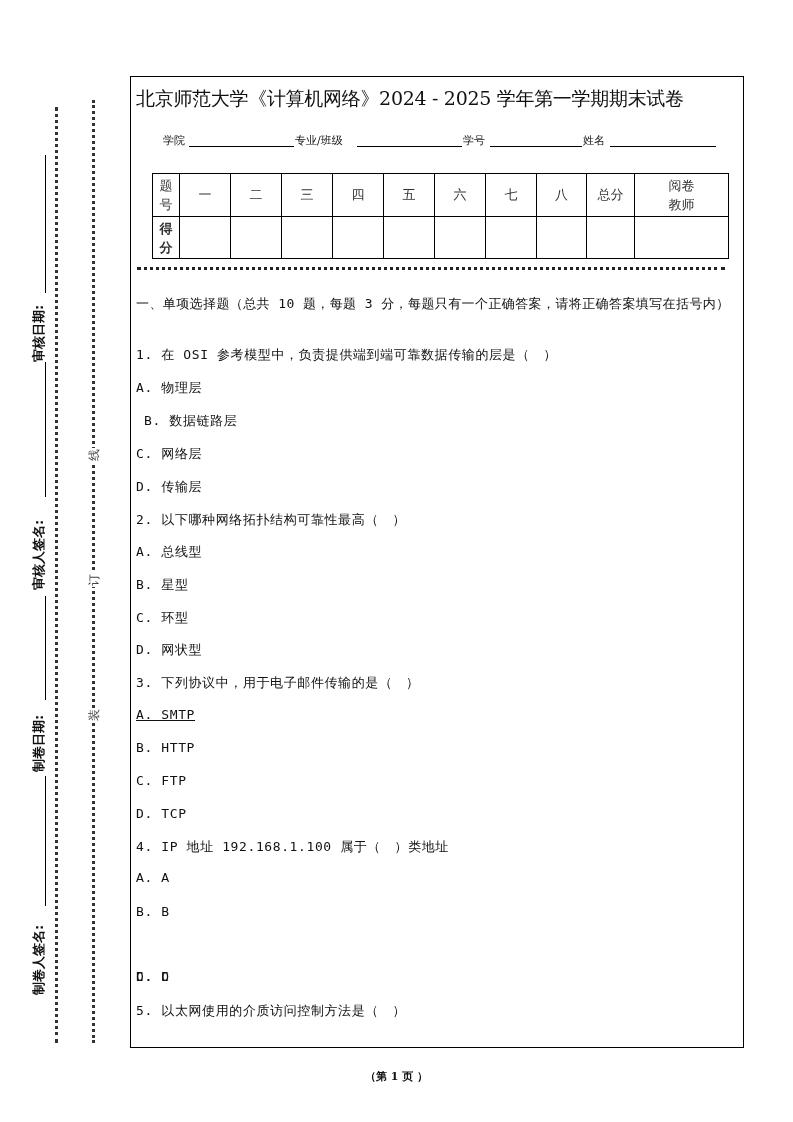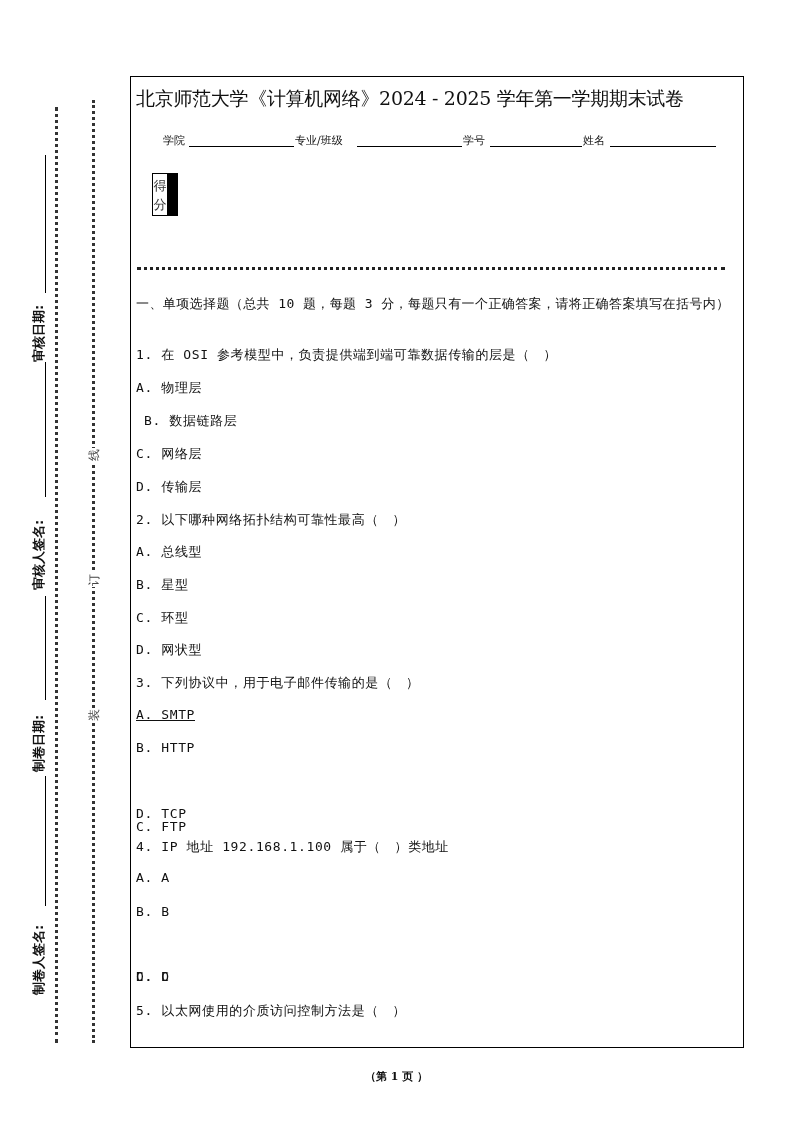--- a/index.html
+++ b/index.html
@@ -90,21 +90,38 @@
   <span class="info" style="left:295px;">专业/班级</span>
   <div class="uline" style="left:357px; width:105px;"></div>
   <span class="info" style="left:463px;">学号</span>
   <div class="uline" style="left:490px; width:92px;"></div>
   <span class="info" style="left:583px;">姓名</span>
   <div class="uline" style="left:610px; width:106px;"></div>
 </div>
 
 <table class="score">
   <tbody>
-  <tr style="height:42px;">
+      <tr style="height:43px;">
+    <td class="rowhead" style="width:26px;">
+      <span style="display:inline-block;width:14px;white-space:normal;word-break:break-all;">题号</span>
+    </td>
+    <td style="width:50px;">一</td>
+    <td style="width:50px;">二</td>
+    <td style="width:50px;">三</td>
+    <td style="width:50px;">四</td>
+    <td style="width:50px;">五</td>
+    <td style="width:50px;">六</td>
+    <td style="width:50px;">七</td>
+    <td style="width:49px;">八</td>
+    <td style="width:47px;">总分</td>
+    <td class="reader" style="width:93px;">
+      <span style="display:inline-block;width:30px;white-space:normal;word-break:break-all;">阅卷教师</span>
+    </td>
+  </tr>
+  <tr style="height:42px;font-weight:bold;">
     <td class="rowhead">
       <span style="display:inline-block;width:14px;white-space:normal;word-break:break-all;">得分</span>
     </td>
     <td></td>
     <td></td>
     <td></td>
     <td></td>
     <td></td>
     <td></td>
     <td></td>
@@ -128,21 +145,21 @@
 
   <div class="q" style="top:511px;">2. 以下哪种网络拓扑结构可靠性最高（　）</div>
   <div class="q" style="top:543px;">A. 总线型</div>
   <div class="q" style="top:576px;">B. 星型</div>
   <div class="q" style="top:609px;">C. 环型</div>
   <div class="q" style="top:641px;">D. 网状型</div>
 
   <div class="q" style="top:674px;">3. 下列协议中，用于电子邮件传输的是（　）</div>
   <div class="q" style="top:707px;text-decoration:underline;">A. SMTP</div>
   <div class="q" style="top:740px;">B. HTTP</div>
-  <div class="q" style="top:819px;">C. FTP</div>
+  <div class="q" style="top:773px;">C. FTP</div>
   <div class="q" style="top:806px;">D. TCP</div>
 
   <div class="q" style="top:838px;">4. IP 地址 192.168.1.100 属于（　）类地址</div>
   <div class="q" style="top:871px;font-family:Liberation Mono, monospace;">A. A</div>
   <div class="q" style="top:904px;">B. B</div>
   <div class="q" style="top:937px;margin-top:32px;">C. C</div>
   <div class="q" style="top:969px;">D. D</div>
 
   <div class="q" style="top:1002px;">5. 以太网使用的介质访问控制方法是（　）</div>
 </div>

